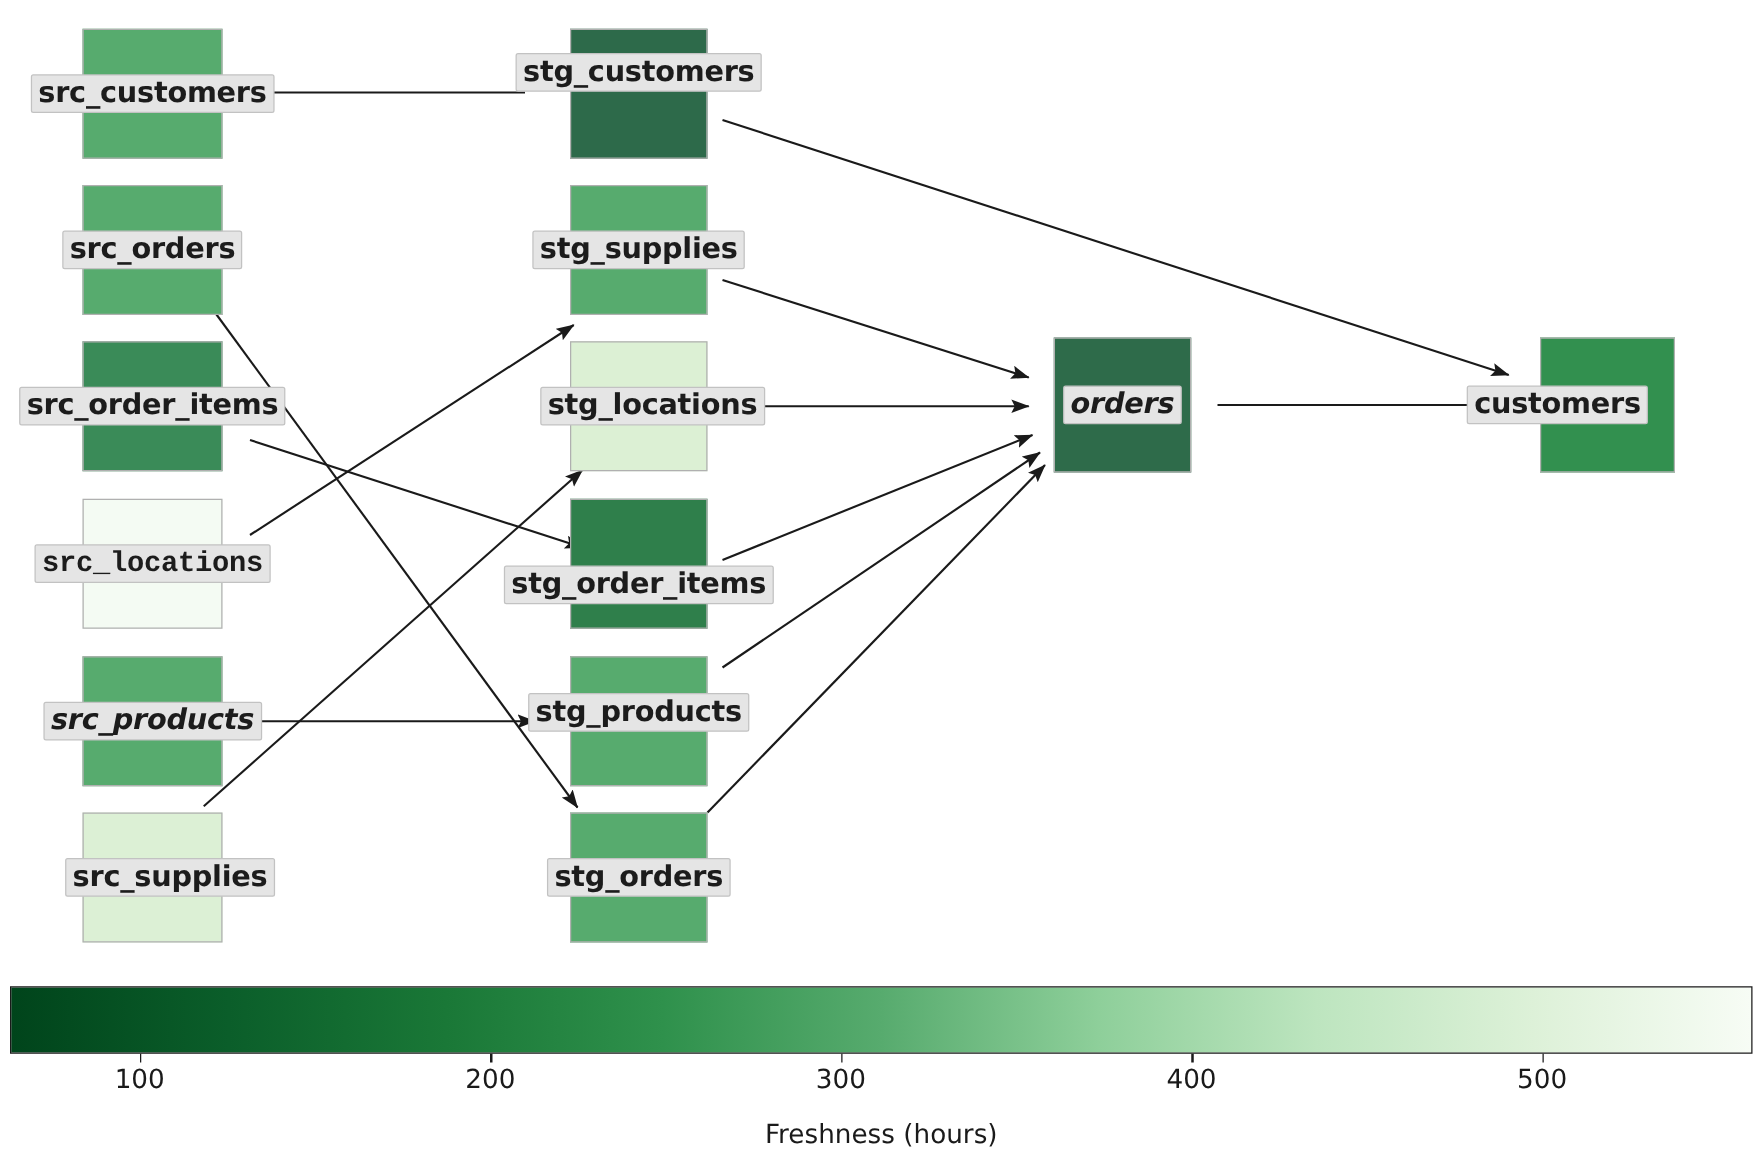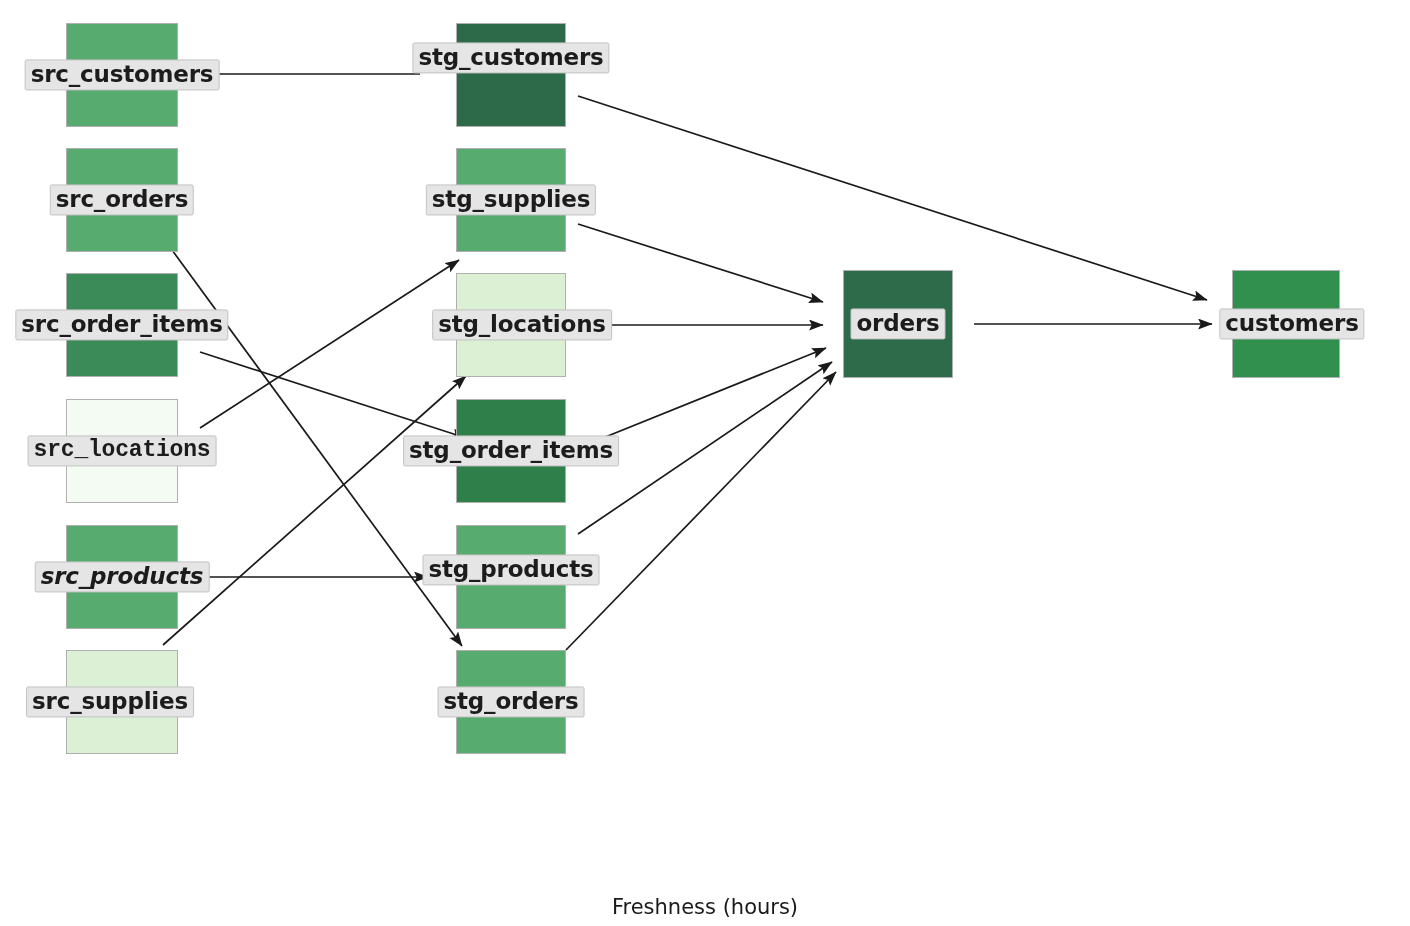--- a/index.html
+++ b/index.html
@@ -117,35 +117,50 @@
       <div class="node-label" style="left: 122px; top: 75px;">src_customers</div>
       <div class="node" style="left: 66px; top: 148px; width: 112px; height: 104px; background: rgb(87, 171, 110);"></div>
       <div class="node-label" style="left: 122px; top: 200px;">src_orders</div>
       <div class="node" style="left: 66px; top: 273px; width: 112px; height: 104px; background: rgb(58, 139, 88);"></div>
       <div class="node-label" style="left: 122px; top: 325px;">src_order_items</div>
       <div class="node" style="left: 66px; top: 399px; width: 112px; height: 104px; background: rgb(244, 251, 243);"></div>
       <div class="node-label" style="left: 122px; top: 451px; font-family: Liberation Mono, monospace;">src_locations</div>
       <div class="node" style="left: 66px; top: 525px; width: 112px; height: 104px; background: rgb(87, 171, 110);"></div>
       <div class="node-label" style="left: 122px; top: 577px; font-style: italic;">src_products</div>
       <div class="node" style="left: 66px; top: 650px; width: 112px; height: 104px; background: rgb(220, 240, 213);"></div>
-      <div class="node-label" style="left: 110px; top: 702px;">src_supplies</div>
+      <div class="node-label" style="left: 136px; top: 702px;">src_supplies</div>
       <div class="node" style="left: 456px; top: 23px; width: 110px; height: 104px; background: rgb(45, 106, 74);"></div>
       <div class="node-label" style="left: 511px; top: 58px;">stg_customers</div>
       <div class="node" style="left: 456px; top: 148px; width: 110px; height: 104px; background: rgb(87, 171, 110);"></div>
       <div class="node-label" style="left: 511px; top: 200px; text-align: center;">stg_supplies</div>
       <div class="node" style="left: 456px; top: 273px; width: 110px; height: 104px; background: rgb(220, 240, 212);"></div>
       <div class="node-label" style="left: 522px; top: 325px;">stg_locations</div>
       <div class="node" style="left: 456px; top: 399px; width: 110px; height: 104px; background: rgb(47, 127, 75);"></div>
-      <div class="node-label" style="left: 511px; top: 451px;">stg_order_items</div>
+      <div class="node-label" style="left: 511px; top: 468px;">stg_order_items</div>
       <div class="node" style="left: 456px; top: 525px; width: 110px; height: 104px; background: rgb(87, 171, 110);"></div>
       <div class="node-label" style="left: 511px; top: 570px;">stg_products</div>
       <div class="node" style="left: 456px; top: 650px; width: 110px; height: 104px; background: rgb(87, 171, 110);"></div>
       <div class="node-label" style="left: 511px; top: 702px;">stg_orders</div>
       <div class="node" style="left: 843px; top: 270px; width: 110px; height: 108px; background: rgb(46, 107, 74);"></div>
-      <div class="node-label" style="left: 898px; top: 324px;">orders</div>
+      <div class="node-label" style="left: 898px; top: 324px; font-style: italic;">orders</div>
       <div class="node" style="left: 1232px; top: 270px; width: 108px; height: 108px; background: rgb(50, 144, 79);"></div>
-      <div class="node-label" style="left: 1292px; top: 324px;">customers</div>
+      <div class="node-label" style="left: 1246px; top: 324px;">customers</div>
     </div>
 
+  <div id="colorbar-wrap">
+    <div id="colorbar" style="background: linear-gradient(to right, rgb(0, 68, 27), rgb(11, 94, 42), rgb(26, 120, 55), rgb(47, 145, 76), rgb(87, 171, 110), rgb(142, 207, 154), rgb(189, 229, 191), rgb(221, 241, 216), rgb(247, 252, 245));"></div>
+    <div id="colorbar-ticks">
+        <div class="cb-tick" style="left: 103.779px;"></div>
+        <div class="cb-tick-label" style="left: 103.779px;">100</div>
+        <div class="cb-tick" style="left: 384.262px;"></div>
+        <div class="cb-tick-label" style="left: 384.262px;">200</div>
+        <div class="cb-tick" style="left: 664.744px;"></div>
+        <div class="cb-tick-label" style="left: 664.744px;">300</div>
+        <div class="cb-tick" style="left: 945.227px;"></div>
+        <div class="cb-tick-label" style="left: 945.227px;">400</div>
+        <div class="cb-tick" style="left: 1225.71px;"></div>
+        <div class="cb-tick-label" style="left: 1225.71px;">500</div>
+      </div>
+  </div>
 
   <div id="cb-axis-label">Freshness (hours)</div>
 
 </div>
 
 </body></html>

